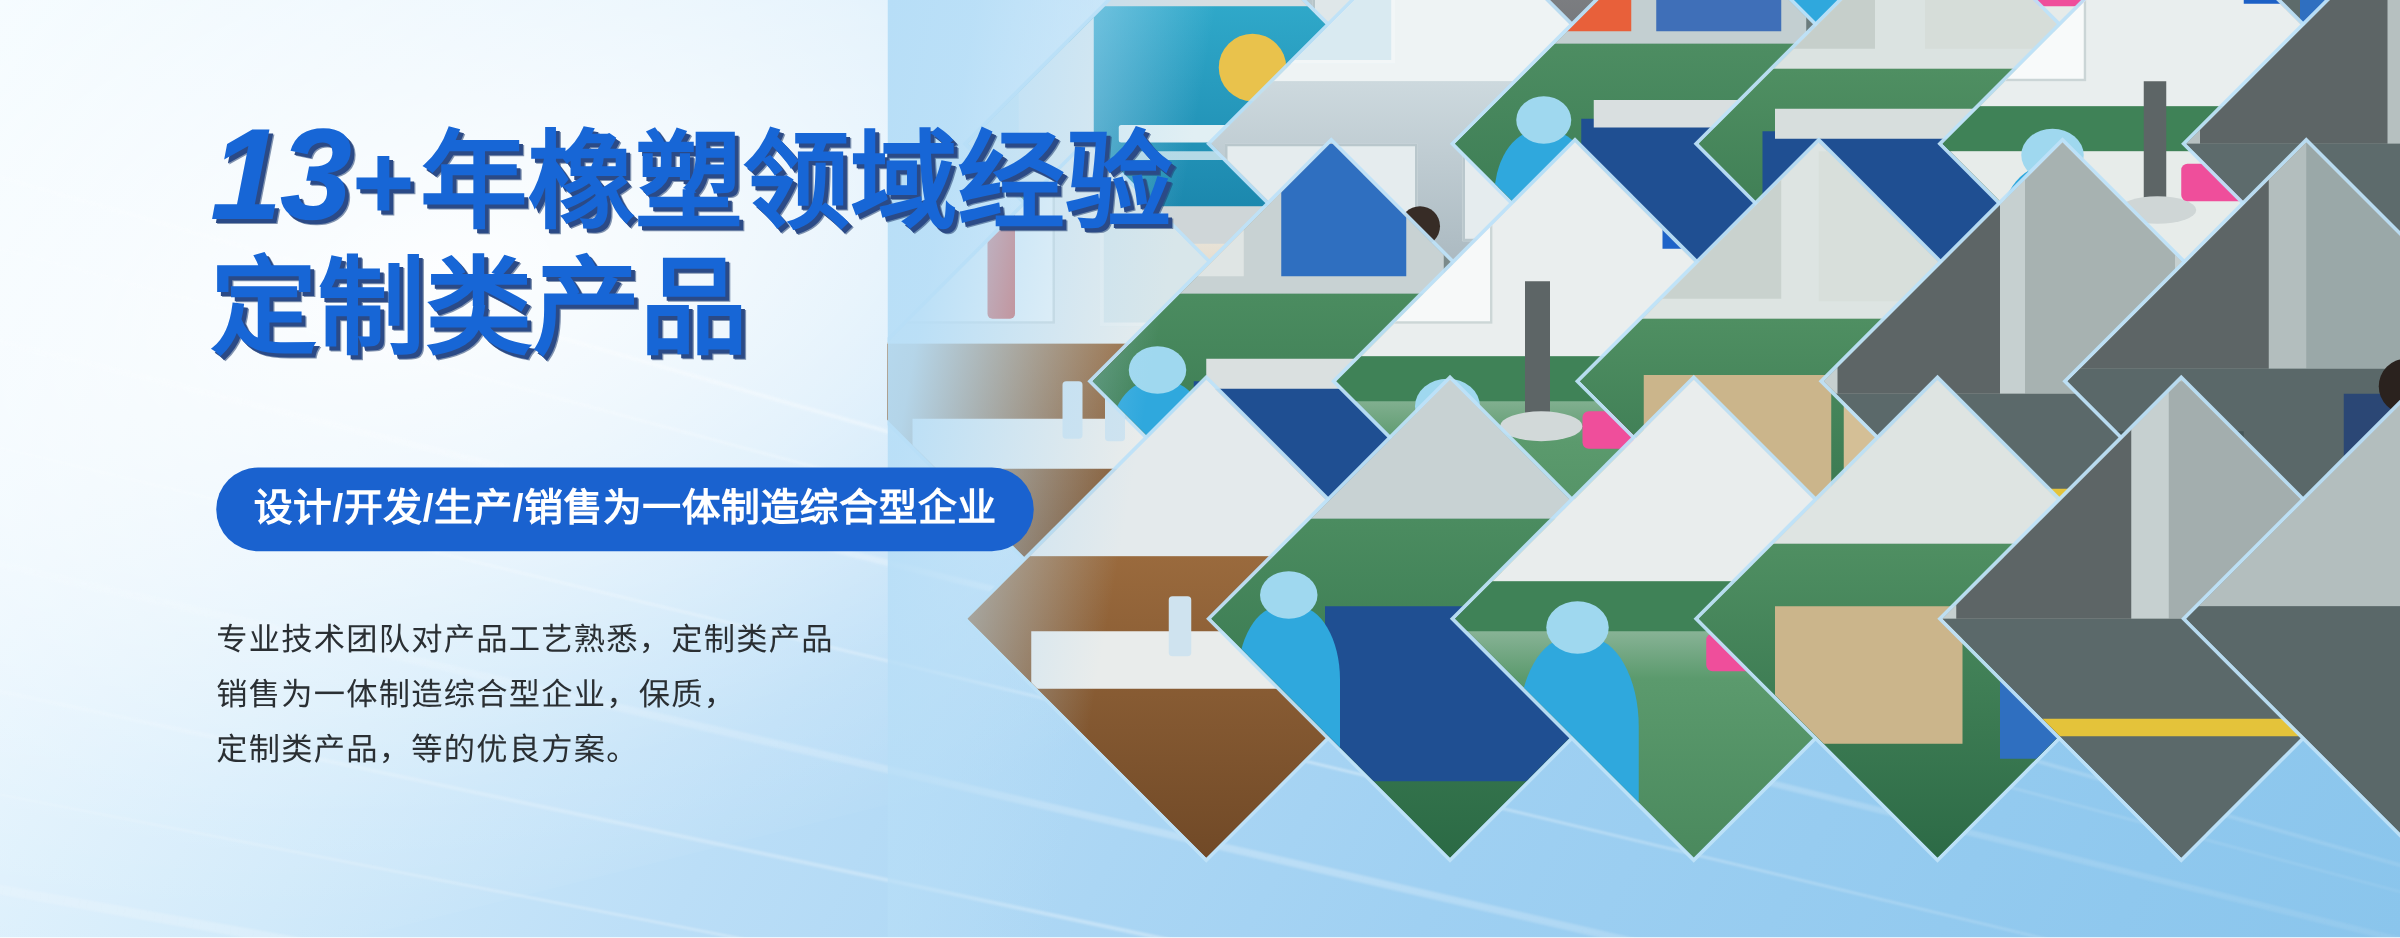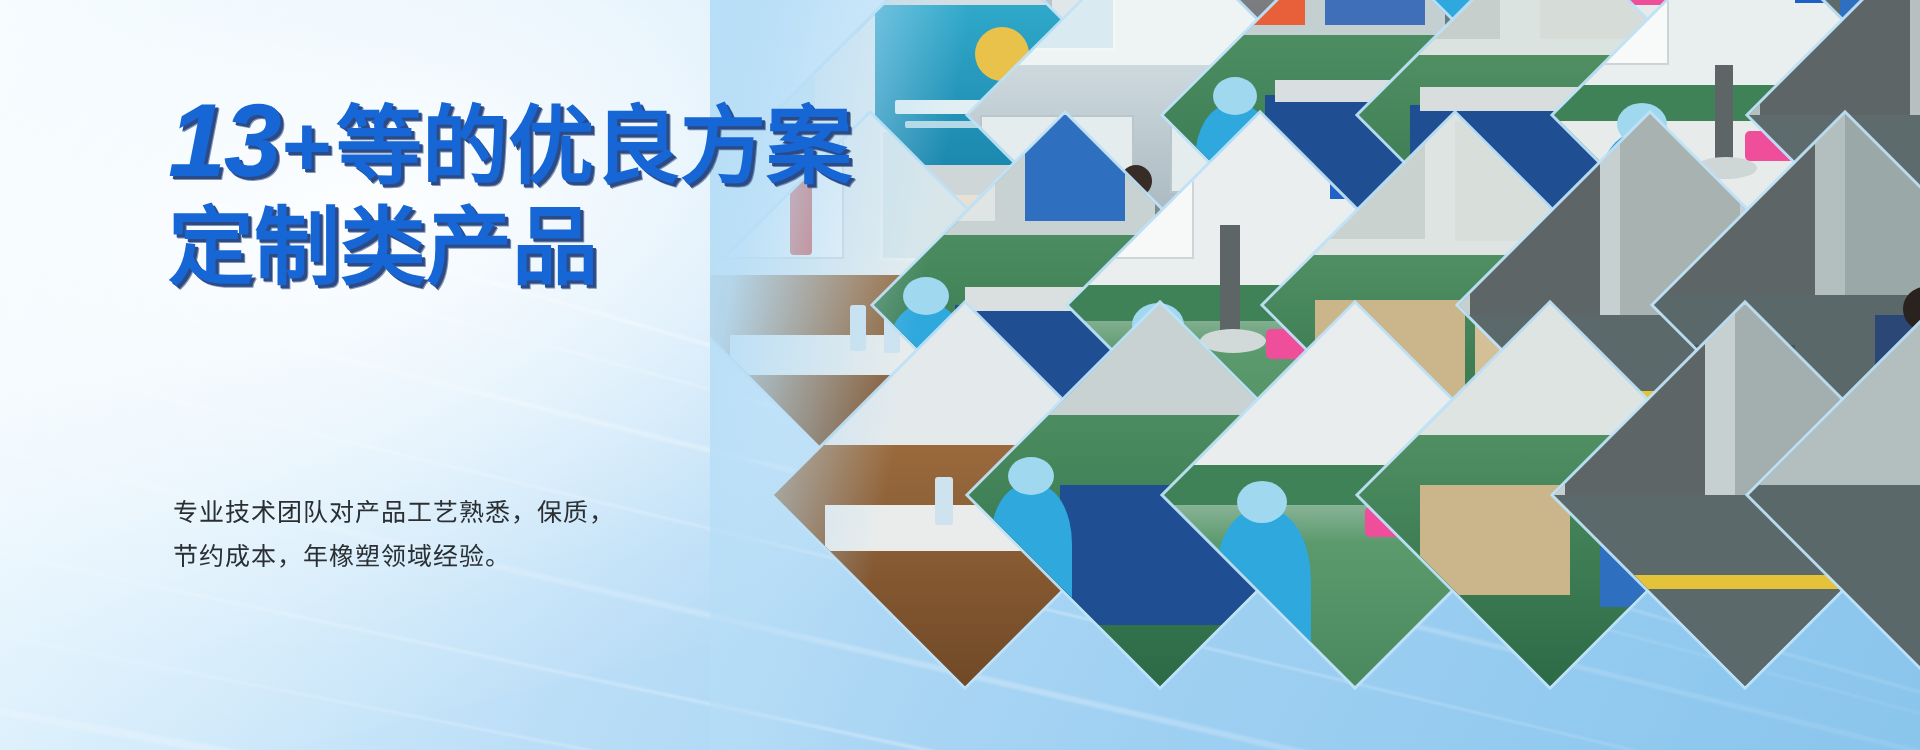--- a/index.html
+++ b/index.html
@@ -591,24 +591,26 @@
         </div>
       </div>
 
     </div>
     <div class="collage-fade"></div>
   </div>
 
   <div class="content">
 
     <div class="headline">
-      <div class="hl-line hl-line-1"><span class="hl-num">13</span><span class="hl-plus">+</span><span>等的优良方案</span></div>
+      <div class="hl-line hl-line-1"><span class="hl-num">13</span><span class="hl-plus">+</span><span>年橡塑领域经验</span></div>
       <div class="hl-line hl-line-2">定制类产品</div>
     </div>
 
+    <div class="pill">设计/开发/生产/销售为一体制造综合型企业</div>
 
     <div class="paragraph">
-      <div class="pline">专业技术团队对产品工艺熟悉，保质，</div>
-      <div class="pline">节约成本，年橡塑领域经验。</div>
+      <div class="pline">专业技术团队对产品工艺熟悉，定制类产品</div>
+      <div class="pline">销售为一体制造综合型企业，保质，</div>
+      <div class="pline">定制类产品，等的优良方案。</div>
     </div>
 
   </div>
 </div>
 
 </body></html>

